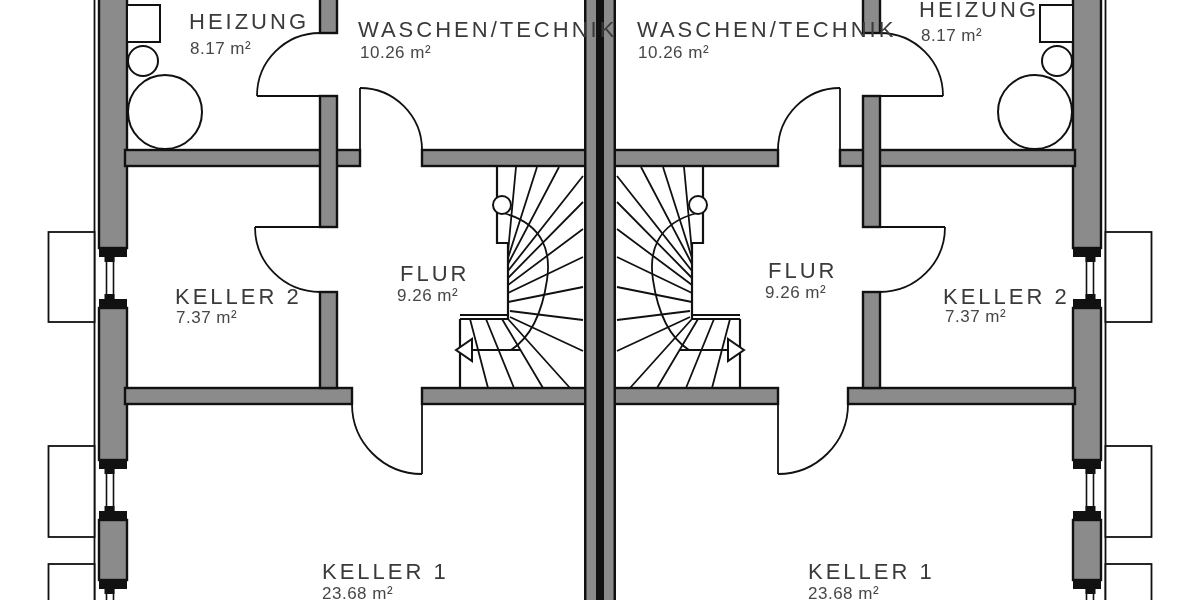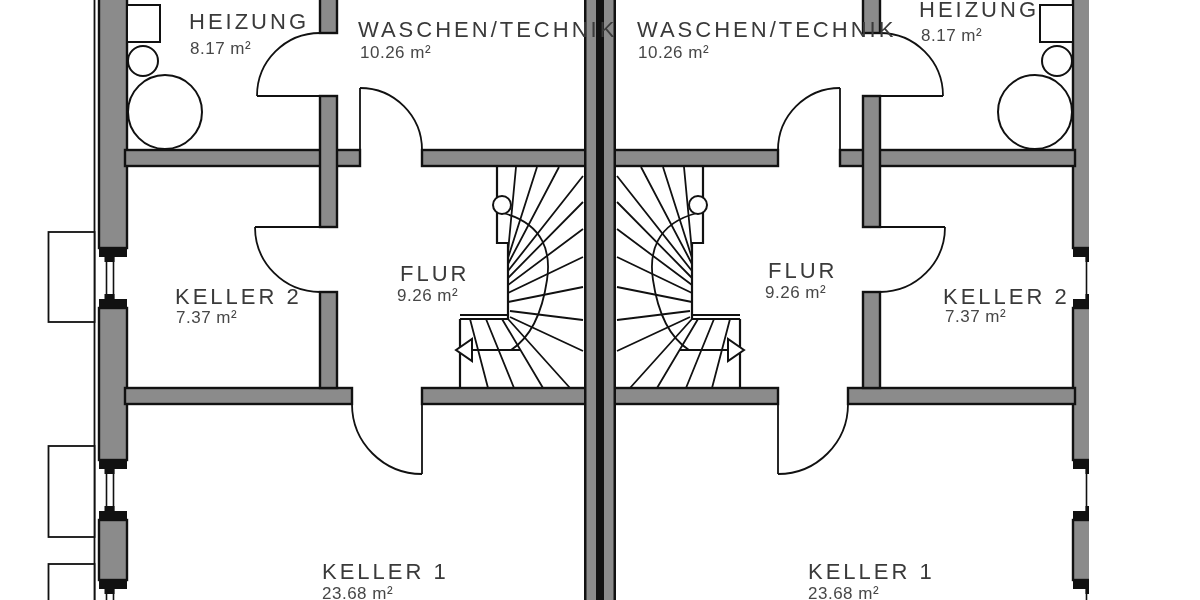--- a/index.html
+++ b/index.html
@@ -1,16 +1,16 @@
 <!DOCTYPE html>
 <html><head>
 <meta charset="utf-8">
 <style>
   html,body { margin:0; padding:0; background:#ffffff; }
-  .page { position:relative; width:1089px; height:600px; background:#ffffff; overflow:hidden;
+  .page { position:relative; width:1200px; height:600px; background:#ffffff; overflow:hidden;
           font-family:"Liberation Sans", sans-serif; }
   svg { display:block; }
 
   .wall     { fill:#8b8b8b; stroke:#111111; stroke-width:2.4; }
   .blk      { fill:#111111; stroke:none; }
   .gry      { fill:#8b8b8b; stroke:none; }
   .ln       { stroke:#111111; stroke-width:1.8; fill:none; }
   .ln2      { stroke:#111111; stroke-width:2.2; fill:none; }
   .glz      { stroke:#111111; stroke-width:1.6; fill:none; }
   .fixture  { fill:#ffffff; stroke:#111111; stroke-width:2; }

